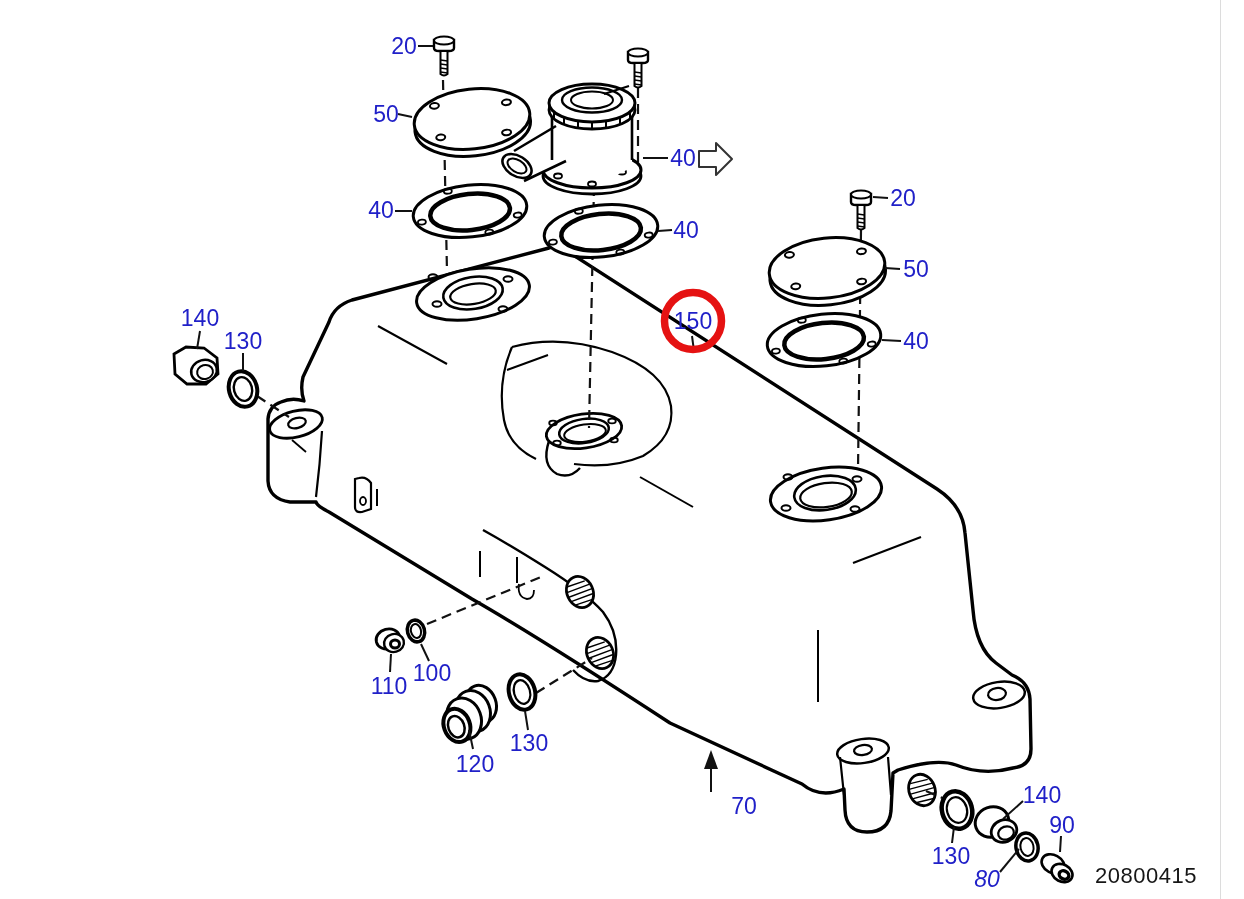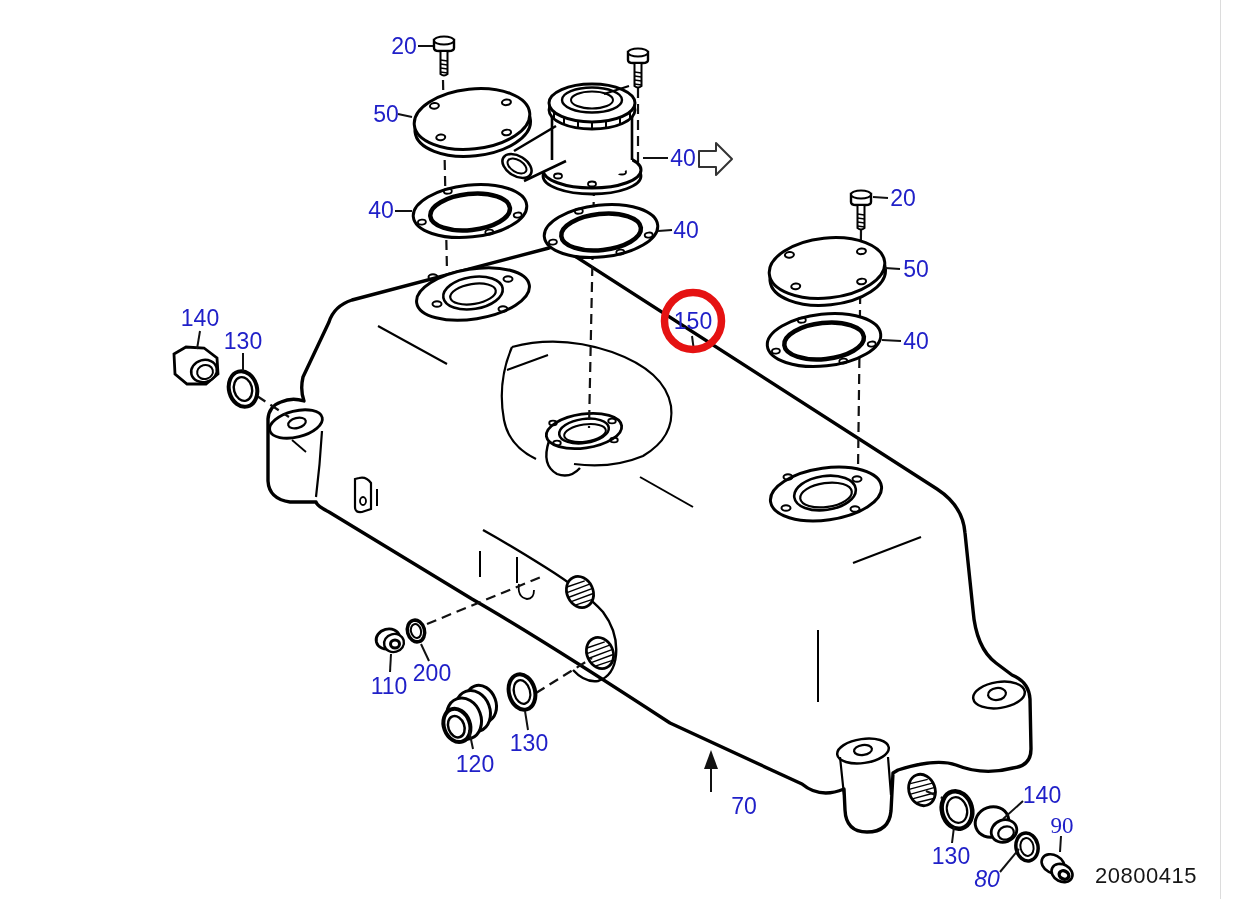--- a/index.html
+++ b/index.html
@@ -265,25 +265,25 @@
       <div class="callout" style="left: 381px; top: 210px;">40</div>
       <div class="callout" style="left: 683px; top: 158px;">40</div>
       <div class="callout" style="left: 686px; top: 230px;">40</div>
       <div class="callout" style="left: 903px; top: 198px;">20</div>
       <div class="callout" style="left: 916px; top: 269px;">50</div>
       <div class="callout" style="left: 916px; top: 341px;">40</div>
       <div class="callout" style="left: 200px; top: 318px;">140</div>
       <div class="callout" style="left: 243px; top: 341px;">130</div>
       <div class="callout" style="left: 693px; top: 321px;">150</div>
       <div class="callout" style="left: 389px; top: 686px; text-align: center;">110</div>
-      <div class="callout" style="left: 432px; top: 673px;">200</div>
+      <div class="callout" style="left: 432px; top: 673px;">100</div>
       <div class="callout" style="left: 475px; top: 764px;">120</div>
       <div class="callout" style="left: 529px; top: 743px;">130</div>
       <div class="callout" style="left: 744px; top: 806px;">70</div>
       <div class="callout" style="left: 951px; top: 856px;">130</div>
       <div class="callout" style="left: 987px; top: 879px; font-style: italic;">80</div>
       <div class="callout" style="left: 1042px; top: 795px;">140</div>
-      <div class="callout" style="left: 1062px; top: 825px; font-family: Liberation Serif, serif;">90</div>
+      <div class="callout" style="left: 1062px; top: 825px;">90</div>
     </div>
 
 <div class="partnumber" style="left:1146px;top:876px;">20800415</div>
 
 </div>
 
 </body></html>

